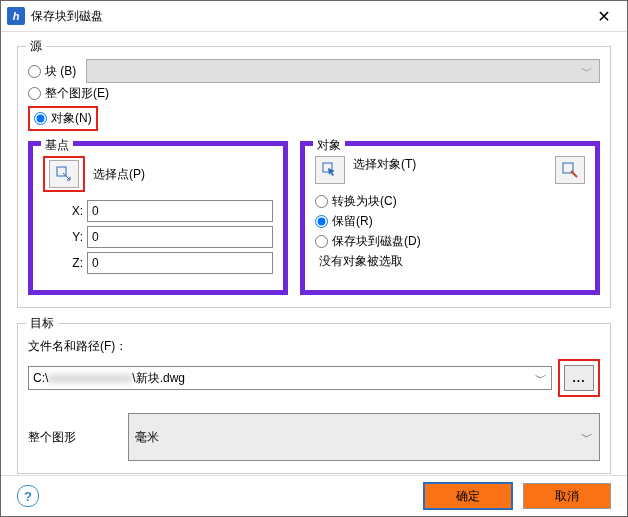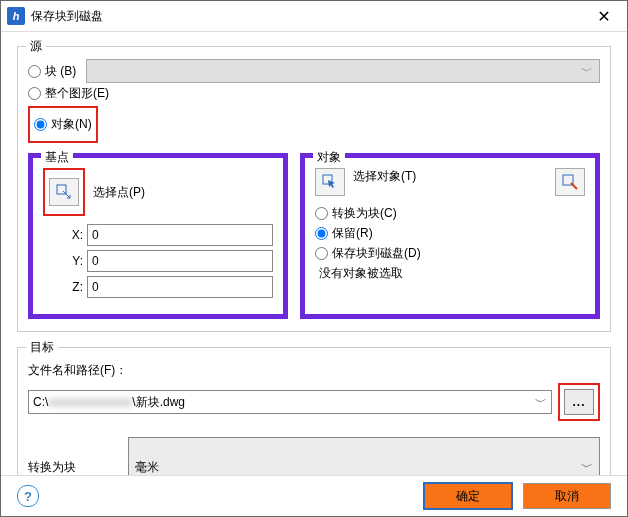--- a/index.html
+++ b/index.html
@@ -8,21 +8,21 @@
   .titlebar .app-icon{width:18px;height:18px;background:#2868c8;color:#fff;font-style:italic;font-weight:bold;font-size:11px;display:flex;align-items:center;justify-content:center;border-radius:2px;margin-right:6px}
   .titlebar .title{flex:1}
   .titlebar .close{width:46px;height:30px;display:flex;align-items:center;justify-content:center;font-size:16px;font-weight:300}
   .body{flex:1;padding:8px 16px 8px 16px;box-sizing:border-box;overflow:hidden}
   .group{border:1px solid #ccc;padding:10px 10px 12px 10px;margin-top:6px;position:relative}
   .group>legend,.group>.legend{position:absolute;top:-9px;left:8px;background:#fff;padding:0 4px}
   .radio-row{display:flex;align-items:center;margin:2px 0}
   .radio-row input[type=radio]{margin:0 4px 0 0}
   .radio-row .blockcombo{flex:1;margin-left:10px}
   .blockcombo{height:22px;background:#e0e0e0;border:1px solid #aaa;display:flex;align-items:center;justify-content:flex-end;padding-right:6px;color:#888}
-  .red-box{border:2px solid #e2231a;padding:8px 4px;display:inline-flex}
+  .red-box{border:2px solid #e2231a;padding:2px 4px;display:inline-flex}
   .two-col{display:flex;gap:12px;margin-top:10px}
   .subgroup{border:5px solid #6d28d9;position:relative;padding:10px 10px 12px 10px;flex:1}
   .subgroup .legend{position:absolute;top:-9px;left:8px;background:#fff;padding:0 4px}
   .pick-row{display:flex;align-items:center;gap:8px;margin-bottom:8px}
   .icon-btn{width:28px;height:26px;border:1px solid #aaa;background:#f3f3f3;display:flex;align-items:center;justify-content:center}
   .icon-btn svg{width:16px;height:16px}
   .coord-row{display:flex;align-items:center;margin:4px 0}
   .coord-row .lbl{width:40px;text-align:right;padding-right:4px}
   .coord-row input{flex:1;height:20px;border:1px solid #888;padding:0 4px;font-family:inherit;font-size:12px}
   .obj-top{display:flex;align-items:flex-start;gap:8px}
@@ -31,21 +31,21 @@
   .radio-item input{margin:0 4px 0 0}
   .indent-note{margin-left:4px;margin-top:2px}
   .target-label{margin:4px 0}
   .path-row{display:flex;align-items:center;gap:6px}
   .path-combo{flex:1;height:22px;border:1px solid #888;display:flex;align-items:center;padding:0 4px;background:#fff;position:relative}
   .path-combo .chev{margin-left:auto;color:#555}
   .browse-wrap{border:2px solid #e2231a;padding:4px}
   .browse-btn{width:28px;height:24px;border:1px solid #888;background:#ececec;display:flex;align-items:center;justify-content:center;font-weight:bold;letter-spacing:1px}
   .unit-row{display:flex;align-items:center;margin-top:16px}
   .unit-row .ul{width:100px}
-  .unit-row .unit-combo{flex:1;height:22px;border:1px solid #888;background:#ececec;display:flex;align-items:center;padding:18px 6px}
+  .unit-row .unit-combo{flex:1;height:22px;border:1px solid #888;background:#ececec;display:flex;align-items:center;padding:12px 6px}
   .unit-row .unit-combo .chev{margin-left:auto;color:#555}
   .footer{height:40px;border-top:1px solid #ddd;display:flex;align-items:center;padding:0 16px;gap:10px}
   .help{width:20px;height:20px;border-radius:10px;border:1px solid #3a8ac9;color:#3a8ac9;display:flex;align-items:center;justify-content:center;font-weight:bold;font-size:13px}
   .footer .sp{flex:1}
   .btn{width:86px;height:24px;border:1px solid #999;background:#f97316;display:flex;align-items:center;justify-content:center}
   .btn.primary{border:2px solid #2a6bbf}
   .blur{color:transparent;text-shadow:0 0 6px rgba(0,0,0,.5)}
 </style>
 </head>
 <body>
@@ -158,21 +158,21 @@
           <span>C:\</span>
           <span class="blur">xxxxxxxxxxxxxx</span>
           <span>\新块.dwg</span>
           <span class="chev">﹀</span>
         </div>
         <span class="browse-wrap">
           <span class="browse-btn">...</span>
         </span>
       </div>
       <div class="unit-row">
-        <span class="ul">转换为块</span>
+        <span class="ul">整个图形</span>
         <div class="unit-combo">
           <span>毫米</span>
           <span class="chev">﹀</span>
         </div>
       </div>
     </div>
 
   </div>
 
   <div class="footer">

